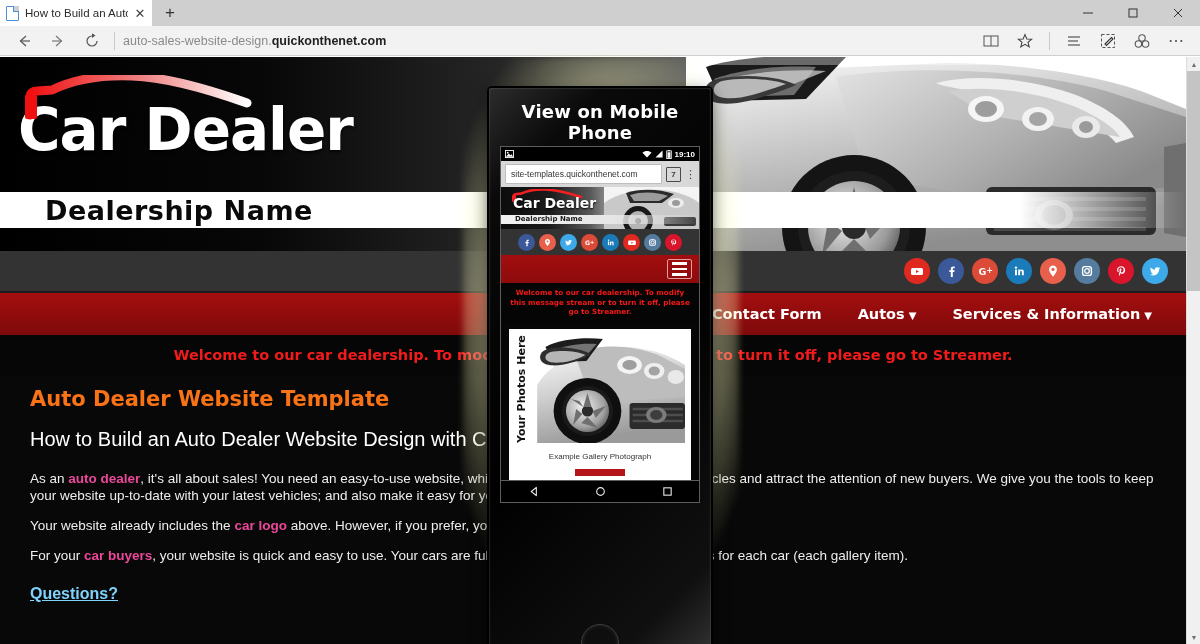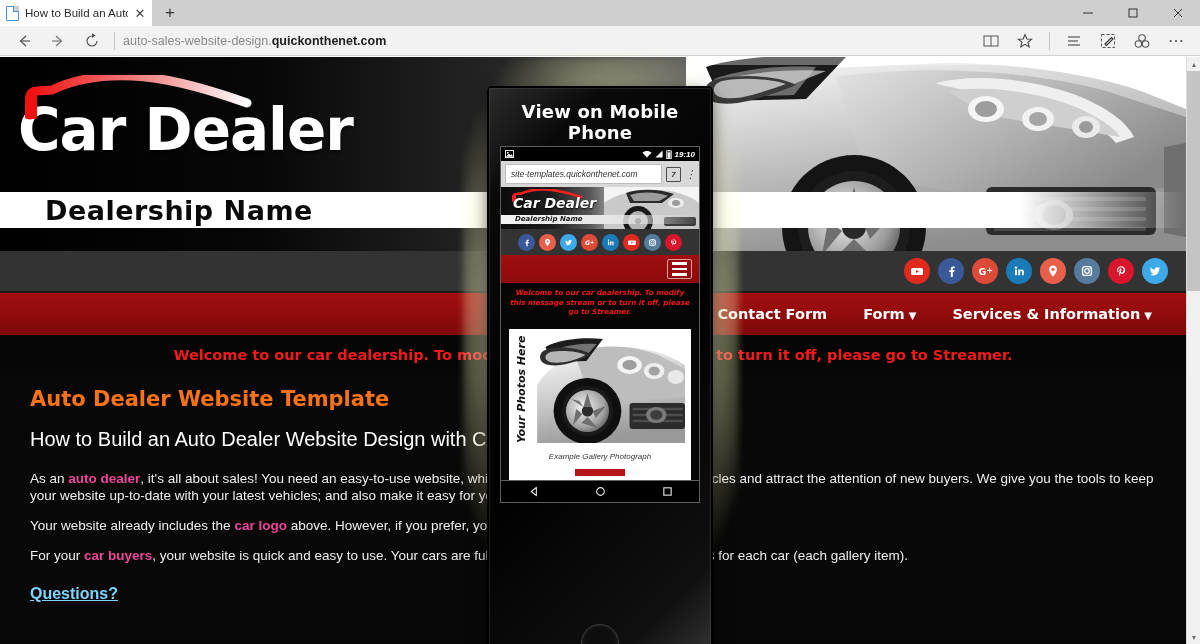--- a/index.html
+++ b/index.html
@@ -165,21 +165,21 @@
     border-radius: 3px;
     box-shadow: 0 0 0 2px #000, 0 6px 18px rgba(0,0,0,.7), inset 0 0 2px #666;
   }
   .phone-title {
     position:absolute; left:0; top:13px; width:222px; text-align:center;
     color:#fff; font-size:18px; font-weight:700; letter-spacing:.2px;
     font-family:"DejaVu Sans", sans-serif;
   }
   .phone-screen {
     position:absolute; left:11px; top:58px; width:200px; height:357px;
-    background:#fff; overflow:hidden; border:1px solid #5d5d5d;font-style:italic;
+    background:#fff; overflow:hidden; border:1px solid #5d5d5d;
   }
   
   .and-status {
     height:14px; background:#000; display:flex; align-items:center;
     padding:0 4px; color:#fff; font-size:8px; gap:3px;
   }
   .and-status .right { margin-left:auto; display:flex; align-items:center; gap:3px; }
   .and-time { font-size:8px; font-weight:700; }
   
   .and-url {
@@ -472,21 +472,21 @@
         <div class="soc" style="background:#3ea9e8;">
           <svg width="14" height="14" viewBox="0 0 14 14">
               <path d="M12.2 4.1 C11.8 4.3 11.4 4.4 11 4.45 C11.45 4.2 11.78 3.78 11.93 3.3 C11.52 3.55 11.06 3.72 10.58 3.82 C10.19 3.4 9.64 3.15 9.03 3.15 C7.86 3.15 6.92 4.1 6.92 5.26 C6.92 5.43 6.94 5.59 6.97 5.74 C5.22 5.65 3.66 4.81 2.62 3.54 C2.44 3.85 2.34 4.2 2.34 4.59 C2.34 5.32 2.71 5.96 3.28 6.34 C2.93 6.33 2.6 6.23 2.31 6.07 V6.1 C2.31 7.12 3.04 7.97 4 8.17 C3.83 8.21 3.65 8.24 3.46 8.24 C3.33 8.24 3.2 8.22 3.08 8.2 C3.34 9.04 4.12 9.65 5.04 9.66 C4.32 10.22 3.41 10.55 2.42 10.55 C2.25 10.55 2.09 10.54 1.92 10.52 C2.86 11.12 3.97 11.47 5.17 11.47 C9.02 11.47 11.13 8.28 11.13 5.51 L11.12 5.24 C11.54 4.94 11.89 4.56 12.2 4.1 Z" fill="#fff"></path>
             </svg>
         </div>
       </div>
 
       <div class="site-nav">
         <div class="navitem"><span>Car Search</span></div>
         <div class="navitem"><span>Contact Form</span></div>
-        <div class="navitem"><span>Form</span><span class="caret">▼</span></div>
+        <div class="navitem"><span>Autos</span><span class="caret">▼</span></div>
         <div class="navitem"><span>Services &amp; Information</span><span class="caret">▼</span></div>
       </div>
 
       <div class="streamer">Welcome to our car dealership. To modify this message stream or to turn it off, please go to Streamer.</div>
 
       <div class="content">
         <div class="h-red">Auto Dealer Website Template</div>
         <div class="h-white">How to Build an Auto Dealer Website Design with Car Search</div>
 
         <p><span>As an </span><b>auto dealer</b><span>, it's all about sales! You need an easy-to-use website, which is designed to showcase your vehicles and attract the attention of new buyers. We give you the tools to keep your website up-to-date with your latest vehicles; and also make it easy for you to remove sold cars.</span></p>

